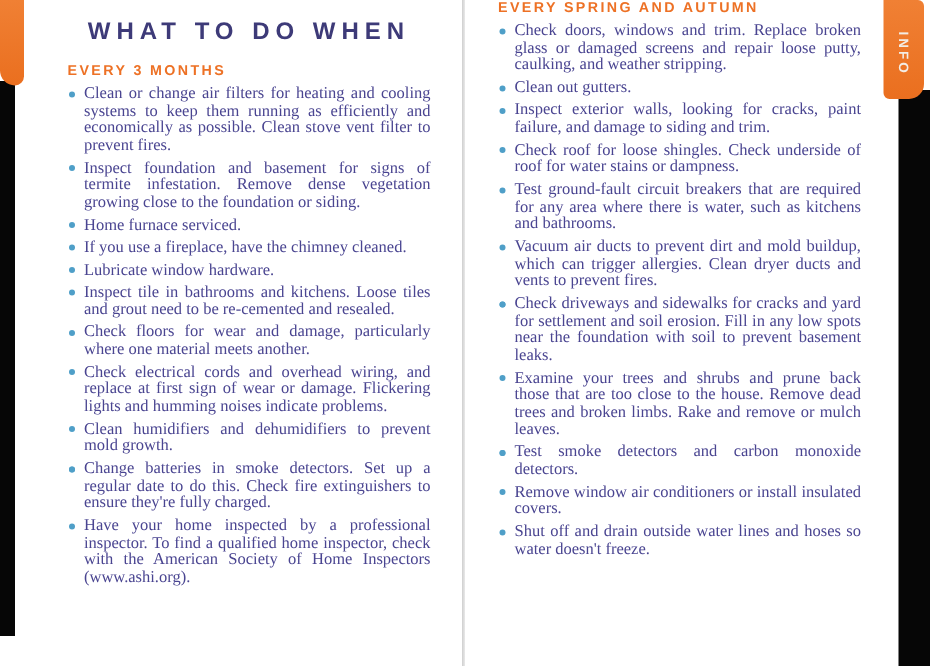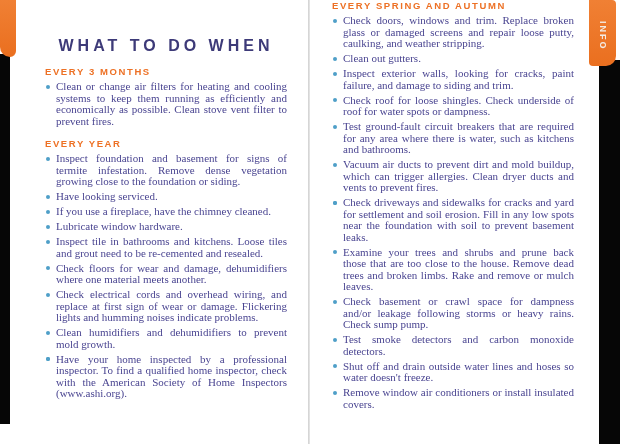--- a/index.html
+++ b/index.html
@@ -25,21 +25,21 @@
   .tab-info .vtxt{
     writing-mode:vertical-rl;
     font-family:"Liberation Sans", sans-serif;
     font-size:9px;font-weight:bold;letter-spacing:2px;
     color:#f3ece4;margin-top:6px;
   }
   .gutter{position:absolute;left:308px;top:0;width:2px;height:444px;
     background:linear-gradient(90deg,#cfcfcf,#e9e9e9);}
 
   .col{position:absolute;top:0;}
-  .col-left{left:45px;width:242px;margin-top:24px;}
+  .col-left{left:45px;width:242px;}
   .col-right{left:332px;width:242px;}
 
   h1{
     font-family:"Liberation Sans", sans-serif;
     font-size:16px;font-weight:bold;letter-spacing:4px;
     color:#3d3a78;text-align:center;
     margin:13px 0 0 0;white-space:nowrap;
   }
   h2{
     font-family:"Liberation Sans", sans-serif;
@@ -74,51 +74,51 @@
 </div>
 
 <div class="col col-left">
   <h1>WHAT TO DO WHEN</h1>
 
   <h2>EVERY 3 MONTHS</h2>
   <ul>
     <li><span class="dot"></span><span>Clean or change air filters for heating and cooling systems to keep them running as efficiently and economically as possible. Clean stove vent filter to prevent fires.</span></li>
   </ul>
 
-  <h2>EVERY YEAR</h2>
   <ul>
     <li><span class="dot"></span><span>Inspect foundation and basement for signs of termite infestation. Remove dense vegetation growing close to the foundation or siding.</span></li>
-    <li><span class="dot"></span><span>Have looking serviced.</span></li>
+    <li><span class="dot"></span><span>Home furnace serviced.</span></li>
     <li><span class="dot"></span><span>If you use a fireplace, have the chimney cleaned.</span></li>
     <li><span class="dot"></span><span>Lubricate window hardware.</span></li>
     <li><span class="dot"></span><span>Inspect tile in bathrooms and kitchens. Loose tiles and grout need to be re-cemented and resealed.</span></li>
-    <li><span class="dot"></span><span>Check floors for wear and damage, dehumidifiers where one material meets another.</span></li>
+    <li><span class="dot"></span><span>Check floors for wear and damage, particularly where one material meets another.</span></li>
     <li><span class="dot"></span><span>Check electrical cords and overhead wiring, and replace at first sign of wear or damage. Flickering lights and humming noises indicate problems.</span></li>
     <li><span class="dot"></span><span>Clean humidifiers and dehumidifiers to prevent mold growth.</span></li>
     <li><span class="dot"></span></li>
+    <li><span class="dot"></span><span>Change batteries in smoke detectors. Set up a regular date to do this. Check fire extinguishers to ensure they're fully charged.</span></li>
   </ul>
 
   <ul>
     <li><span class="dot"></span><span>Have your home inspected by a professional inspector. To find a qualified home inspector, check with the American Society of Home Inspectors (www.ashi.org).</span></li>
   </ul>
 </div>
 
 <div class="col col-right">
   <h2 style="margin-top:0">EVERY SPRING AND AUTUMN</h2>
   <ul>
     <li><span class="dot"></span><span>Check doors, windows and trim. Replace broken glass or damaged screens and repair loose putty, caulking, and weather stripping.</span></li>
     <li><span class="dot"></span><span>Clean out gutters.</span></li>
     <li><span class="dot"></span><span>Inspect exterior walls, looking for cracks, paint failure, and damage to siding and trim.</span></li>
-    <li><span class="dot"></span><span>Check roof for loose shingles. Check underside of roof for water spots or dampness.</span></li>
+    <li><span class="dot"></span><span>Check roof for loose shingles. Check underside of roof for water stains or dampness.</span></li>
     <li><span class="dot"></span><span>Test ground-fault circuit breakers that are required for any area where there is water, such as kitchens and bathrooms.</span></li>
     <li><span class="dot"></span><span>Vacuum air ducts to prevent dirt and mold buildup, which can trigger allergies. Clean dryer ducts and vents to prevent fires.</span></li>
     <li><span class="dot"></span></li>
     <li><span class="dot"></span><span>Check driveways and sidewalks for cracks and yard for settlement and soil erosion. Fill in any low spots near the foundation with soil to prevent basement leaks.</span></li>
     <li><span class="dot"></span><span>Examine your trees and shrubs and prune back those that are too close to the house. Remove dead trees and broken limbs. Rake and remove or mulch leaves.</span></li>
-    <li><span class="dot"></span><span>Check basement or crawl space for dampness and/or leakage following storms or heavy rains. Check sump pump.</span></li>
+    <li><span class="dot"></span></li>
     <li><span class="dot"></span><span>Test smoke detectors and carbon monoxide detectors.</span></li>
   </ul>
 
   <ul>
+    <li><span class="dot"></span><span>Remove window air conditioners or install insulated covers.</span></li>
     <li><span class="dot"></span><span>Shut off and drain outside water lines and hoses so water doesn't freeze.</span></li>
-    <li><span class="dot"></span><span>Remove window air conditioners or install insulated covers.</span></li>
   </ul>
 </div>
 
 </body></html>

